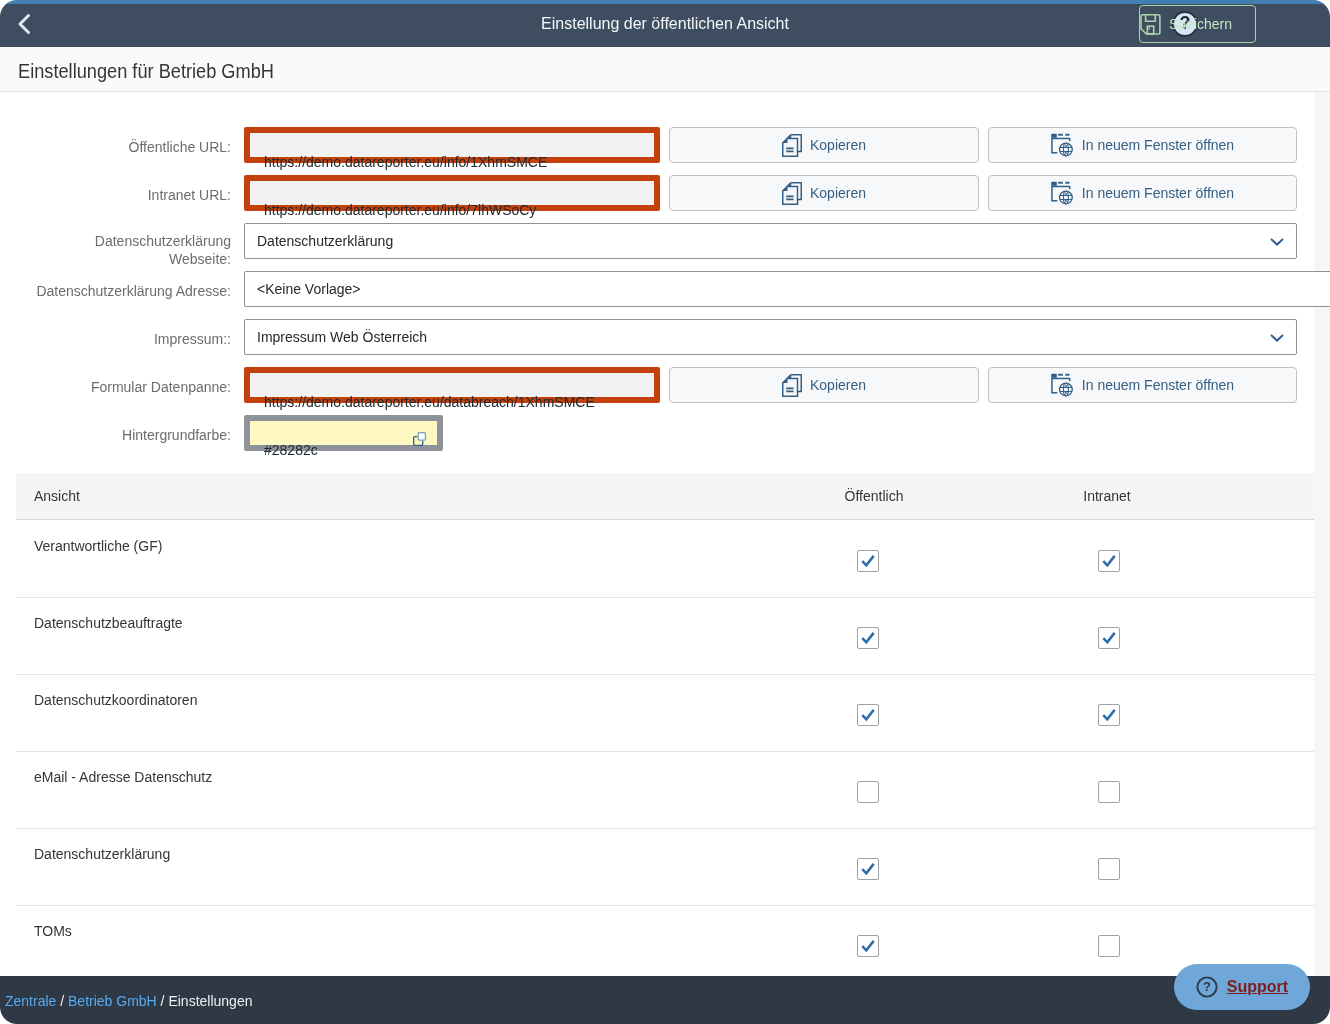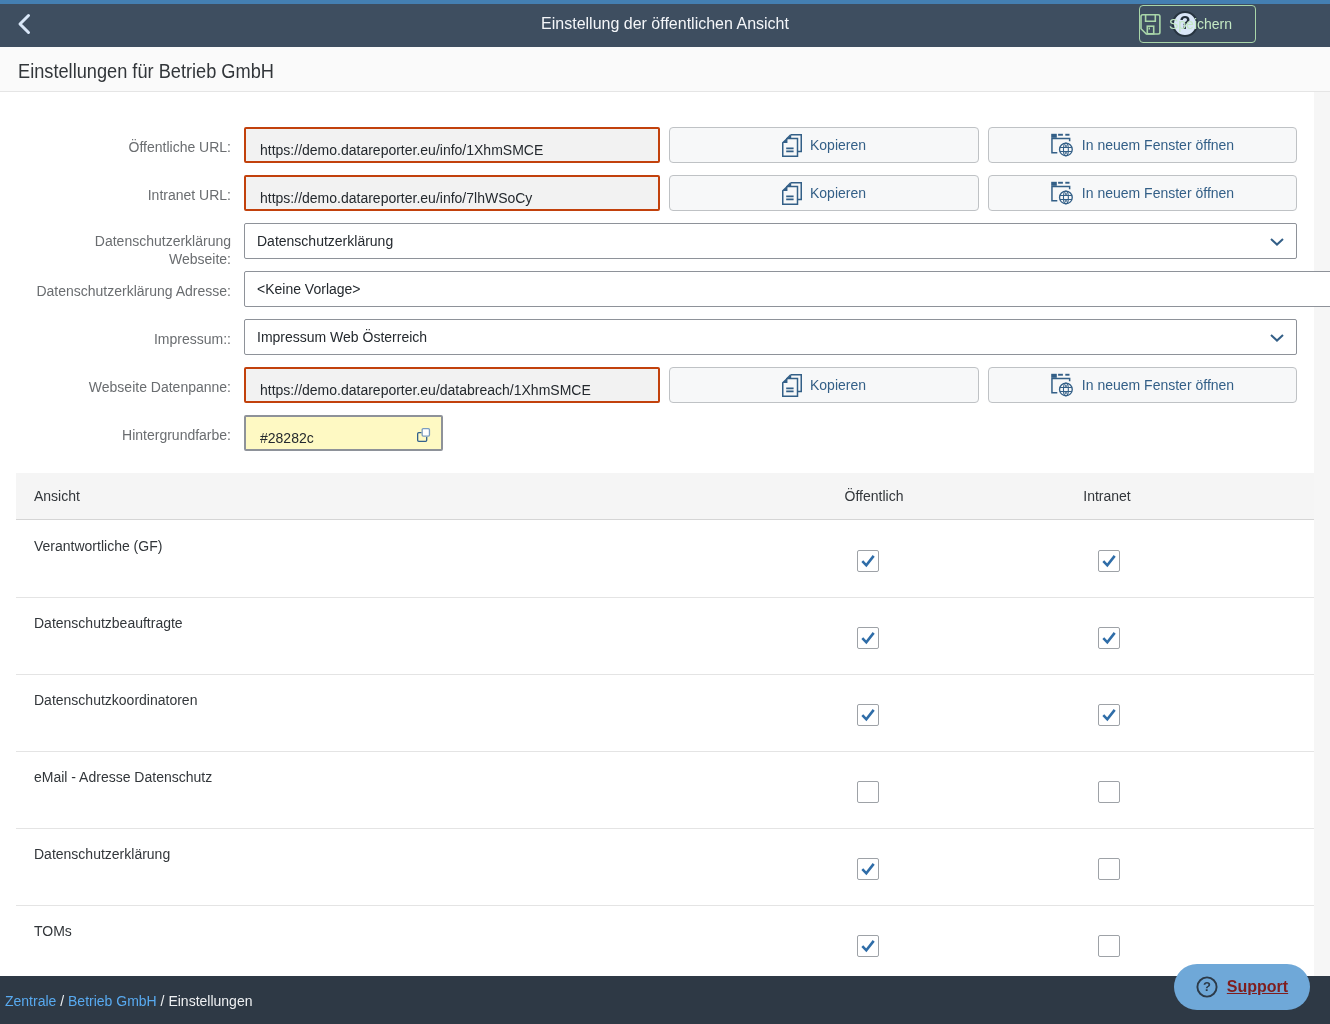--- a/index.html
+++ b/index.html
@@ -1,31 +1,31 @@
 <!DOCTYPE html>
 <html lang="de"><head>
 <meta charset="utf-8">
 <title>Einstellung der öffentlichen Ansicht</title>
 <style>
   * { margin:0; padding:0; box-sizing:border-box; }
   html,body { width:1330px; height:1024px; overflow:hidden; }
   body { font-family:"Liberation Sans", sans-serif; background:#fff; }
-  #app { position:relative; width:1330px; height:1024px; background:#fff; overflow:hidden; }
+  #app { position:relative; width:1330px; height:1024px; background:#fff; overflow:hidden;border-radius:17px; }
   .abs { position:absolute; }
   
   #accent { left:0; top:0; width:1330px; height:4px; background:#447fb2; }
   #shell { left:0; top:4px; width:1330px; height:43px; background:#3e4e60; }
   #shelltitle { left:0; top:15px; width:1330px; text-align:center; color:#f4f6f9; font-size:16px; }
   #pagehdr { left:0; top:47px; width:1330px; height:45px; background:#fafafa; border-bottom:1px solid #e5e5e5; }
   #pagehdr h1 { position:absolute; left:18px; top:13px; font-size:20px; font-weight:400; color:#32363a; transform:scaleX(0.91); transform-origin:left center; }
   #scrollbar { left:1314px; top:92px; width:16px; height:884px; background:#f6f6f6; }
   
   .lbl { color:#6a6d70; font-size:14px; text-align:right; right:1099px; line-height:18px; }
-  .inp { height:36px; border:2px solid #c2410c; background:#f2f2f2; border-radius:2px;
-         font-size:14px; color:#24292e; line-height:34px; padding:4px 14px; white-space:nowrap; }
+  .inp { height:36px; border:6px solid #c2410c; background:#f2f2f2; border-radius:2px;
+         font-size:14px; color:#24292e; line-height:34px; padding:12px 14px; white-space:nowrap; }
   .inp.white { background:#fef9c3; border-color:#8e9299; }
   .btn { height:36px; border:1px solid #bfc2c5; background:#f7f8f9; border-radius:4px;
          display:flex; align-items:center; justify-content:center; gap:8px;
          color:#335f87; font-size:14px; }
   .sel { height:36px; border:1px solid #8e9299; background:#fff; border-radius:2px;
          font-size:14px; color:#24292e; line-height:34px; padding:0 12px; }
   .selchev { position:absolute; right:12px; top:14px; }
   
   #thead { left:16px; top:473px; width:1298px; height:47px; background:#f5f5f5; border-bottom:1px solid #d5d5d5; }
   .th { position:absolute; top:15px; font-size:14px; color:#32363a; }
@@ -130,21 +130,21 @@
 <path d="M1,1 L7,6.6 L13,1" fill="none" stroke="#335f87" stroke-width="2"></path>
 </svg></div>
 <div class="abs lbl" style="top:282px;width:200px">Datenschutzerklärung Adresse:</div>
 <div class="abs sel" style="left:244px;top:271px;width:1234px">&lt;Keine Vorlage&gt;<svg class="selchev" width="14" height="8" viewBox="0 0 14 8">
 <path d="M1,1 L7,6.6 L13,1" fill="none" stroke="#335f87" stroke-width="2"></path>
 </svg></div>
 <div class="abs lbl" style="top:330px;width:200px">Impressum::</div>
 <div class="abs sel" style="left:244px;top:319px;width:1053px">Impressum Web Österreich<svg class="selchev" width="14" height="8" viewBox="0 0 14 8">
 <path d="M1,1 L7,6.6 L13,1" fill="none" stroke="#335f87" stroke-width="2"></path>
 </svg></div>
-<div class="abs lbl" style="top:378px;width:200px">Webseite Datenpanne:</div>
+<div class="abs lbl" style="top:378px;width:200px">Formular Datenpanne:</div>
 <div class="abs inp" style="left:244px;top:367px;width:416px">https://demo.datareporter.eu/databreach/1XhmSMCE</div>
 <div class="abs btn" style="left:669px;top:367px;width:310px">
         <svg width="20" height="23" viewBox="0 0 20 23" style="flex:none">
 <path d="M8.7,0.75 H19.25 V17.4 H15.6" fill="none" stroke="#335f87" stroke-width="1.5"></path>
 <path d="M8.7,0.75 L4.75,4.7 V4.9" fill="none" stroke="#335f87" stroke-width="1.5"></path>
 <path d="M9.2,0.75 L4.75,5.2 L9.2,5.2 Z" fill="#335f87"></path>
 <path d="M5.25,4.4 H15.5 V22.25 H0.75 V8.9 Z" fill="#f7f8f9" stroke="#335f87" stroke-width="1.5" stroke-linejoin="miter"></path>
 <path d="M5.45,4.4 L0.75,9.1 L5.45,9.1 Z" fill="#335f87"></path>
 <path d="M4.2,14.3 H11.6 M4.2,17.4 H11.6" stroke="#335f87" stroke-width="1.7"></path>
 </svg>

